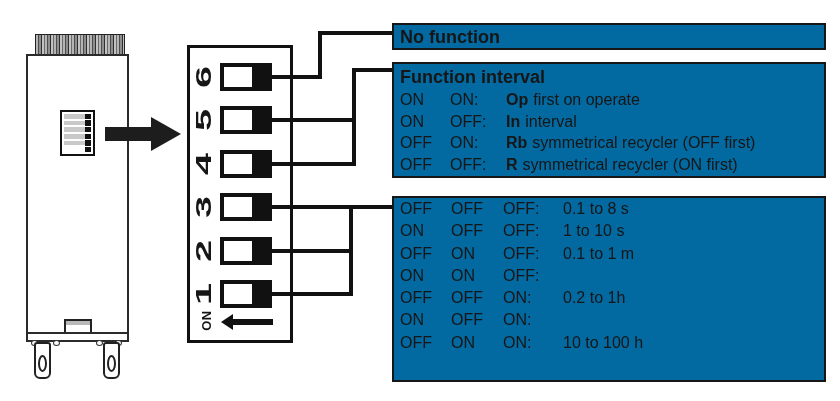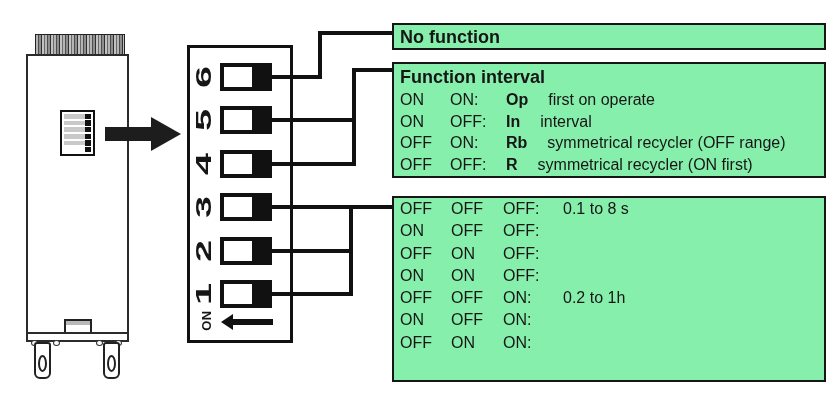--- a/index.html
+++ b/index.html
@@ -39,27 +39,27 @@
   .onlabel{font-weight:bold;font-size:13px;transform:rotate(-90deg);letter-spacing:0.5px;}
   .panel-arrow-head{left:221px;top:314px;width:0;height:0;border-right:12px solid #111;
     border-top:8px solid transparent;border-bottom:8px solid transparent;}
   .panel-arrow-body{left:233px;top:319px;width:40px;height:6px;background:#111;}
 
   
   .line{background:#111;}
   .dot{width:9px;height:9px;border-radius:50%;background:#111;}
 
   
-  .infobox{left:392px;width:434px;border:2px solid #161616;background:#86efac;box-sizing:border-box;}
+  .infobox{left:392px;width:434px;border:2px solid #161616;background:#0369a1;box-sizing:border-box;}
   .ib-title{font-size:18px;font-weight:bold;padding:3px 6px 1px 6px;white-space:nowrap;}
   .frow{display:grid;grid-template-columns:50px 56px auto;font-size:16px;line-height:21.5px;
     padding-left:6px;white-space:nowrap;}
   .trow{display:grid;grid-template-columns:51px 52px 60px auto;font-size:16px;line-height:22.3px;
     padding-left:6px;white-space:nowrap;}
-  .code{font-weight:bold;margin-right:20px;}
+  .code{font-weight:bold;margin-right:5px;}
 </style>
 </head>
 <body>
 
 <div class="canvas">
 
   <div>
     <div class="abs dev-cap"></div>
     <div class="abs dev-body"></div>
     <div class="abs minidip">
@@ -150,45 +150,47 @@
       <span><span class="code">Op</span><span>first on operate</span></span>
     </div>
     <div class="frow">
       <span>ON</span>
       <span>OFF:</span>
       <span><span class="code">In</span><span>interval</span></span>
     </div>
     <div class="frow">
       <span>OFF</span>
       <span>ON:</span>
-      <span><span class="code">Rb</span><span>symmetrical recycler (OFF range)</span></span>
+      <span><span class="code">Rb</span><span>symmetrical recycler (OFF first)</span></span>
     </div>
     <div class="frow">
       <span>OFF</span>
       <span>OFF:</span>
       <span><span class="code">R</span><span>symmetrical recycler (ON first)</span></span>
     </div>
   </div>
 
   <div class="abs infobox" style="top:196px;height:186px;">
     <div class="trow">
       <span>OFF</span>
       <span>OFF</span>
       <span>OFF:</span>
       <span>0.1 to 8 s</span>
     </div>
     <div class="trow">
       <span>ON</span>
       <span>OFF</span>
       <span>OFF:</span>
-    </div>
-    <div class="trow">
-      <span>OFF</span>
-      <span>ON</span>
-      <span>OFF:</span>
+      <span>1 to 10 s</span>
+    </div>
+    <div class="trow">
+      <span>OFF</span>
+      <span>ON</span>
+      <span>OFF:</span>
+      <span>0.1 to 1 m</span>
     </div>
     <div class="trow">
       <span>ON</span>
       <span>ON</span>
       <span>OFF:</span>
     </div>
     <div class="trow">
       <span>OFF</span>
       <span>OFF</span>
       <span>ON:</span>
@@ -196,16 +198,17 @@
     </div>
     <div class="trow">
       <span>ON</span>
       <span>OFF</span>
       <span>ON:</span>
     </div>
     <div class="trow">
       <span>OFF</span>
       <span>ON</span>
       <span>ON:</span>
+      <span>10 to 100 h</span>
     </div>
   </div>
 
 </div>
 
 </body></html>

